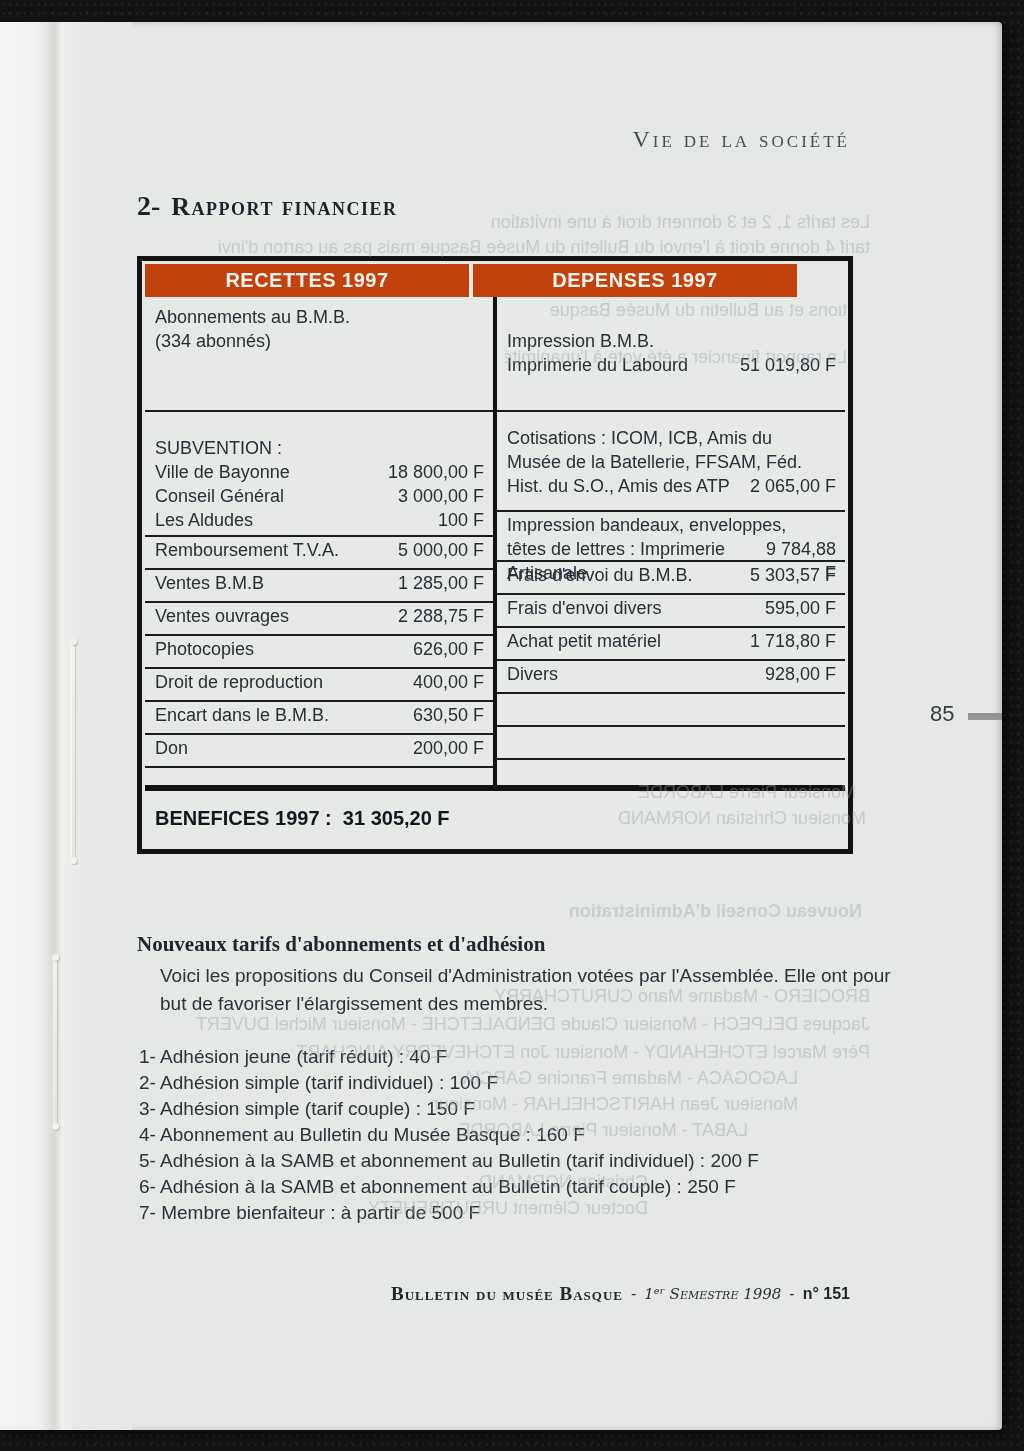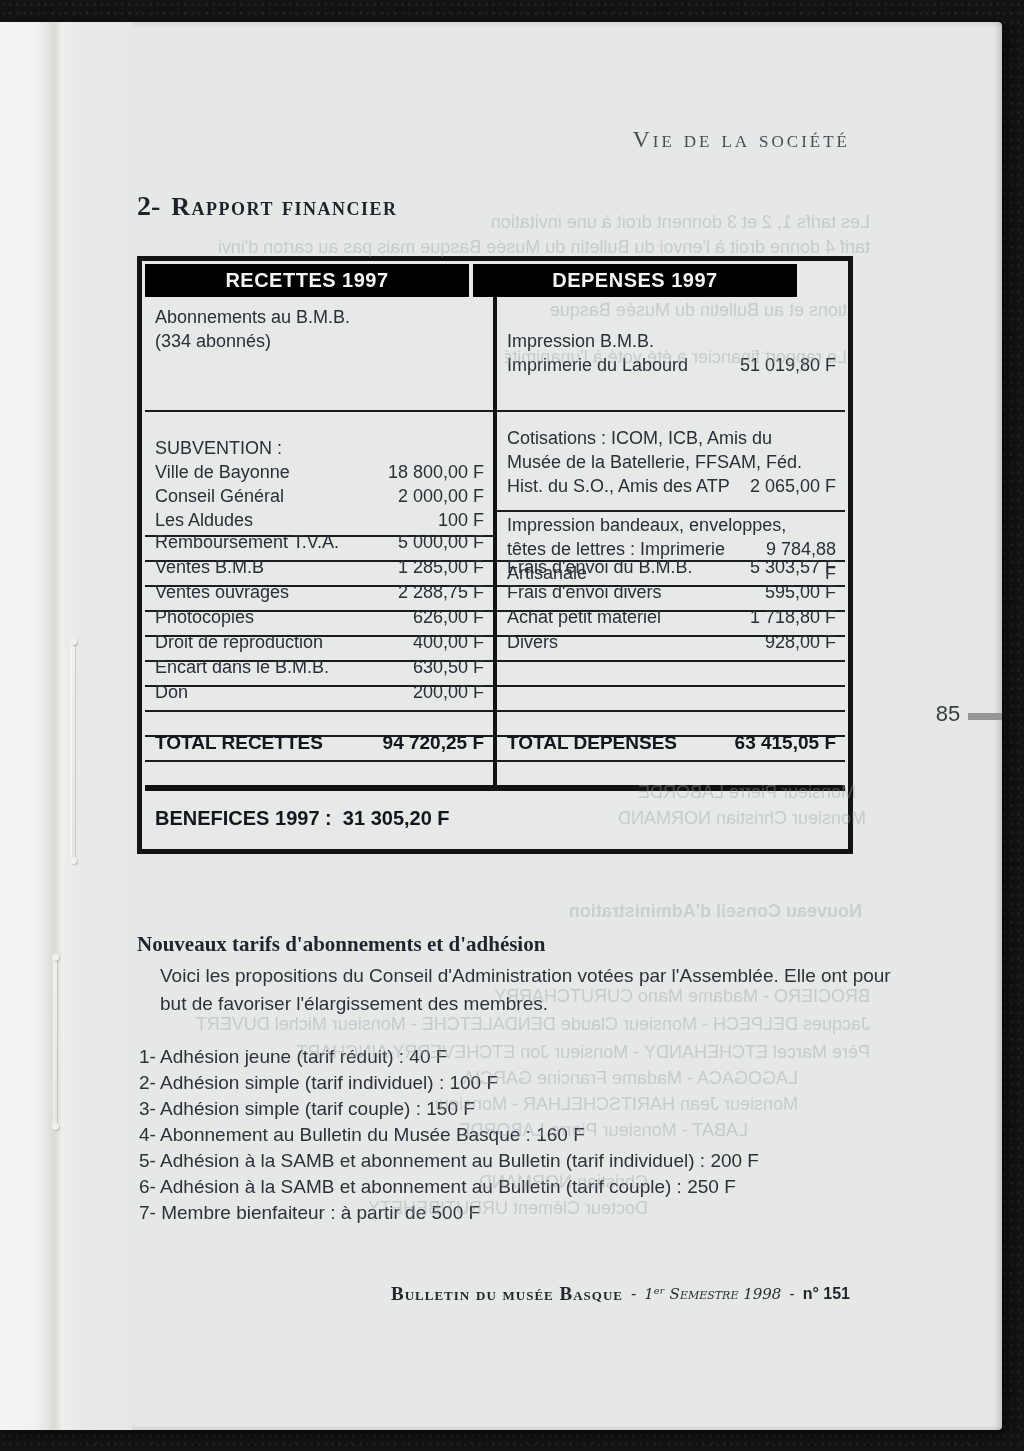--- a/index.html
+++ b/index.html
@@ -49,31 +49,31 @@
   }
   .doc-title .num{font-size:28px;}
   .doc-title .txt{font-variant:small-caps;font-size:26px;letter-spacing:1.5px;}
 
   .table-frame{
     position:absolute;left:137px;top:234px;width:716px;height:598px;z-index:2;
     box-sizing:border-box;border:5px solid #131313;background:#e7e9e6;padding:3px;
   }
   .thead{display:flex;gap:4px;height:33px;}
   .th{
-    width:324px;background:#000000;color:#f4f4f1;text-align:center;
+    width:324px;background:#c2410c;color:#f4f4f1;text-align:center;
     font-size:20px;font-weight:bold;letter-spacing:.5px;line-height:33px;
   }
   .cols{display:flex;height:488px;overflow:hidden;}
   .col{width:348px;}
   .vdiv{width:4px;background:#121212;}
   .row{
     box-sizing:border-box;border-bottom:2px solid #1a1c1f;padding:0 9px 12px 10px;
     font-size:18px;color:#2a2e38;line-height:24px;
   }
-  .row.simple{display:flex;justify-content:space-between;align-items:center;line-height:normal;}
+  .row.simple{display:flex;justify-content:space-between;align-items:center;line-height:normal;margin-top:8px;}
   .lv{display:flex;justify-content:space-between;}
   .val{text-align:right;}
   .h115{height:115px}.h125{height:125px}.h100{height:100px}.h50{height:50px}
   .h25{height:25px}.h21{height:21px;border-bottom:none}
   .pt8{padding-top:8px}.pt24{padding-top:24px}.pt32{padding-top:32px}.pt14{padding-top:14px}.pt1{padding-top:1px}
   .total{font-weight:bold;font-size:19px;color:#13161e;}
   .thick{height:6px;background:#121212;}
   .benef{
     height:55px;display:flex;align-items:center;padding-left:10px;
     font-weight:bold;font-size:20px;color:#13161e;white-space:pre;
@@ -94,21 +94,21 @@
     position:absolute;top:1261px;right:152px;z-index:2;display:flex;align-items:center;gap:8px;
     color:#23262e;
   }
   .footer .journal{font-family:"Liberation Serif", serif;font-variant:small-caps;font-weight:bold;font-size:19px;letter-spacing:1px;}
   .footer .sep{font-size:16px;color:#30333b;}
   .footer .period{font-family:"DejaVu Serif", serif;font-style:italic;font-variant:small-caps;font-size:15px;color:#2b2e36;}
   .footer .number{font-weight:bold;font-size:16px;}
 
   .page-number{
     position:absolute;left:930px;top:679px;width:36px;z-index:2;
-    font-size:22px;color:#3a3d41;text-align:center;
+    font-size:22px;color:#3a3d41;text-align:left;
   }
   .page-marker{position:absolute;left:968px;top:691px;width:34px;height:7px;background:#939597;z-index:2;}
 </style>
 </head>
 <body>
 
 <div class="page">
   <div class="gutter"></div>
 
   <div class="stitch stitch-a">
@@ -159,21 +159,21 @@
           <div>(334 abonnés)</div>
         </div>
         <div class="row h125 pt24">
           <div>SUBVENTION :</div>
           <div class="lv">
             <span>Ville de Bayonne</span>
             <span class="val">18 800,00 F</span>
           </div>
           <div class="lv">
             <span>Conseil Général</span>
-            <span class="val">2 000,00 F</span>
+            <span class="val">3 000,00 F</span>
           </div>
           <div class="lv">
             <span>Les Aldudes</span>
             <span class="val">100 F</span>
           </div>
         </div>
         <div class="row simple h25">
           <span>Remboursement T.V.A.</span>
           <span class="val">5 000,00 F</span>
         </div>

